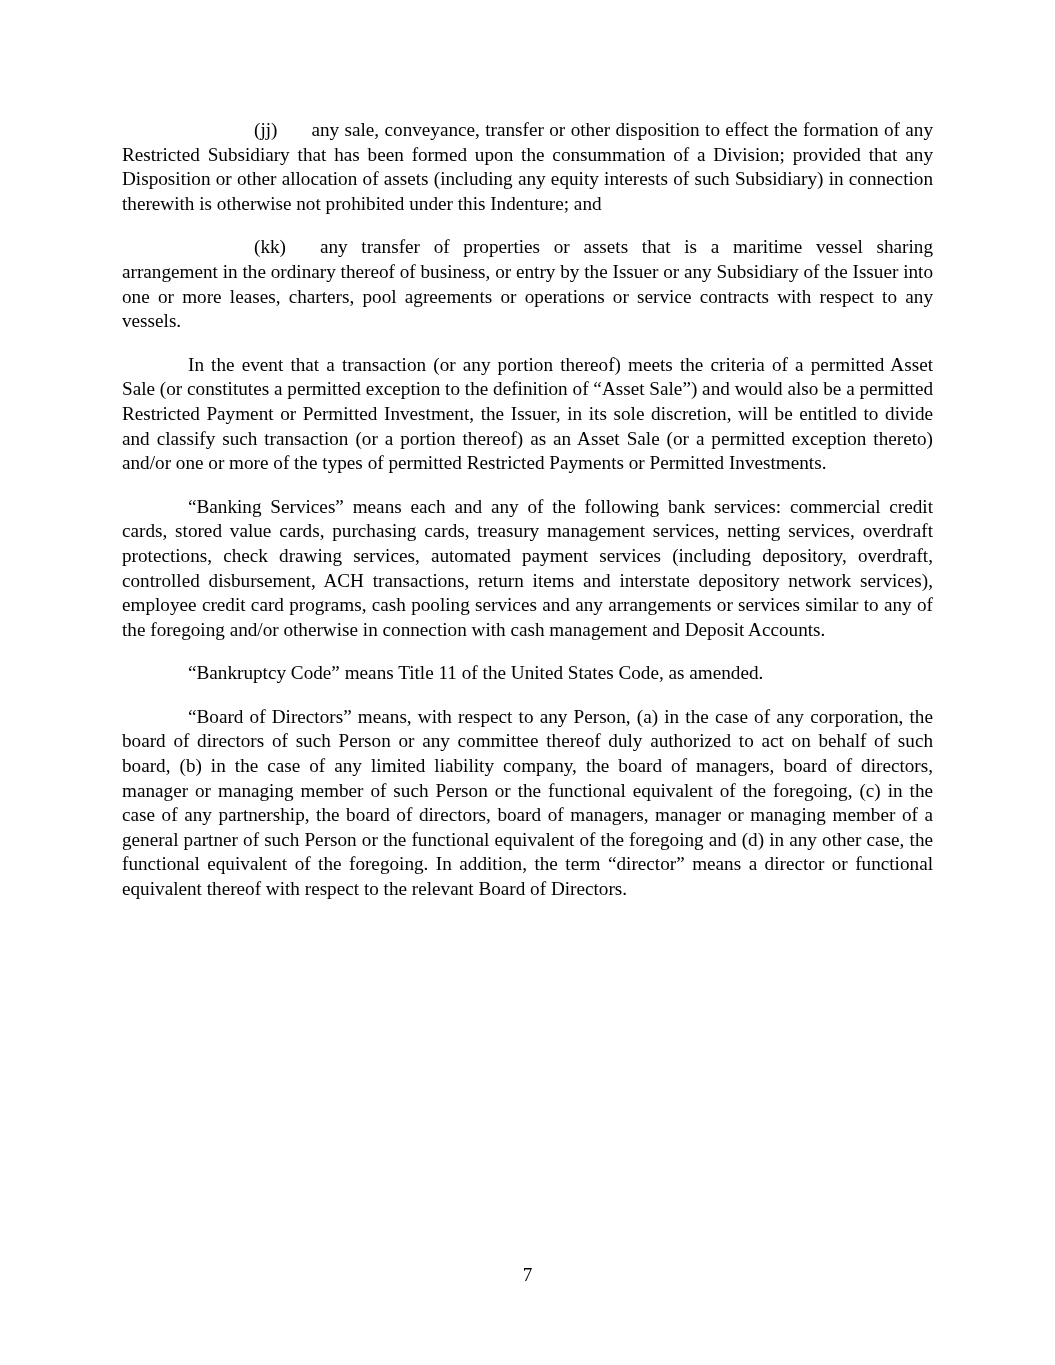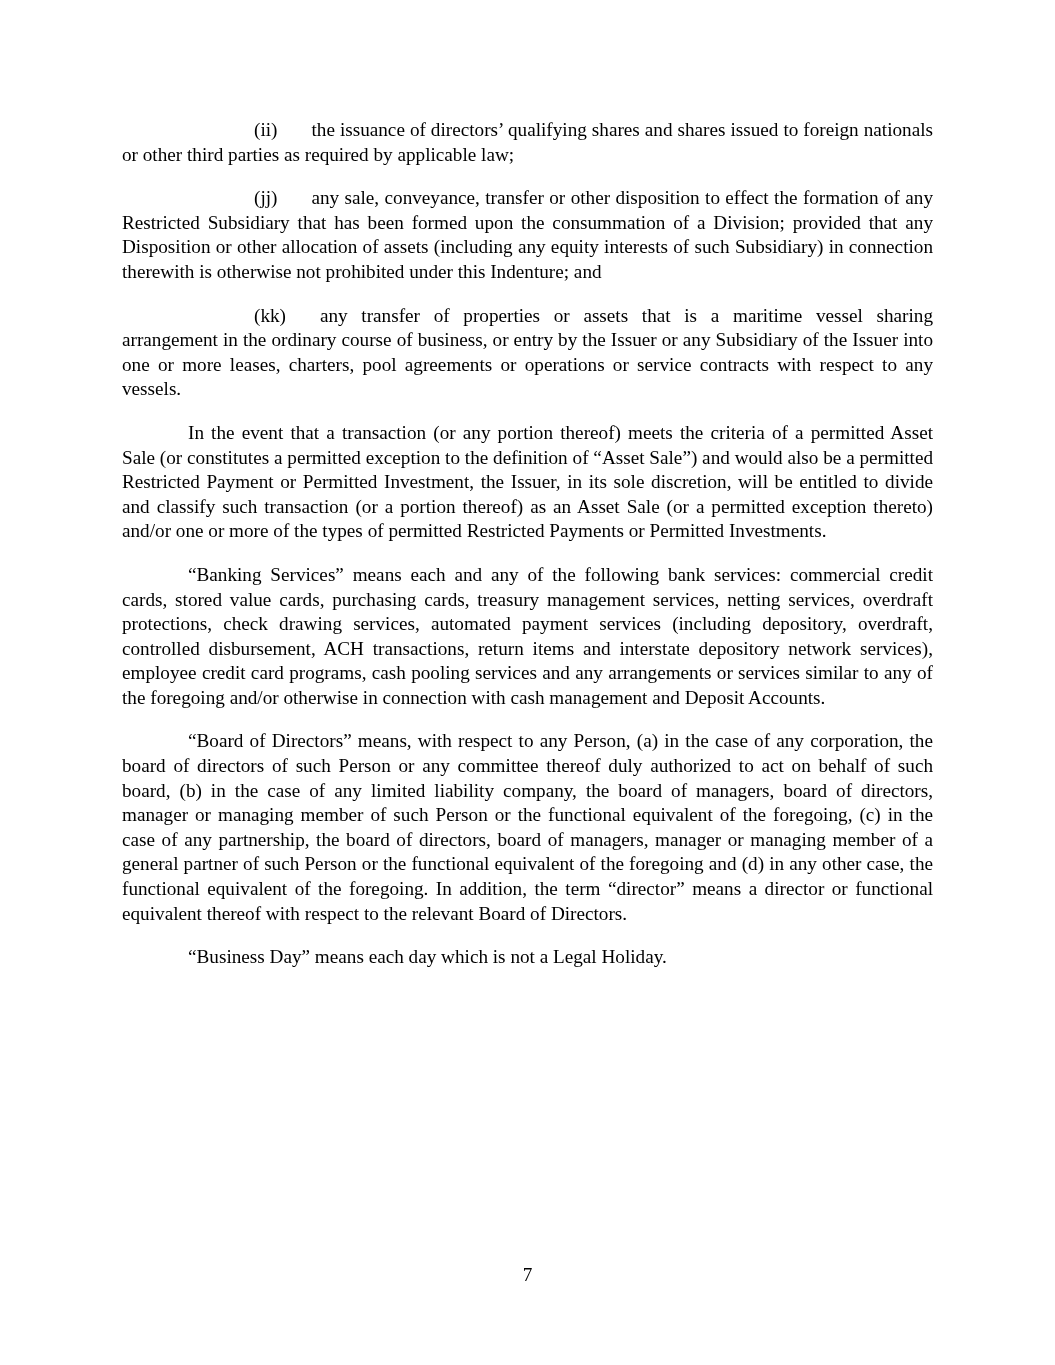--- a/index.html
+++ b/index.html
@@ -61,45 +61,42 @@
   }
   .last-para {
     margin-bottom: 0;
   }
 </style>
 </head>
 <body>
 
 <div class="page">
 
-  <p class="body-text clause">
-    <span class="lbl">(ii)</span><span class="lbl-gap"></span><span>the issuance of directors’ qualifying shares and shares issued to foreign nationals or other third parties as required by applicable law;</span>
-  </p>
 
   <p class="body-text clause">
     <span class="lbl">(jj)</span><span class="lbl-gap"></span><span>any sale, conveyance, transfer or other disposition to effect the formation of any Restricted Subsidiary that has been formed upon the consummation of a Division; </span><span class="u">provided</span><span> that any Disposition or other allocation of assets (including any equity interests of such Subsidiary) in connection therewith is otherwise not prohibited under this Indenture; and</span>
   </p>
 
   <p class="body-text clause">
-    <span class="lbl">(kk)</span><span class="lbl-gap"></span><span>any transfer of properties or assets that is a maritime vessel sharing arrangement in the ordinary course of business, or entry by the Issuer or any Subsidiary of the Issuer into one or more leases, charters, pool agreements or operations or service contracts with respect to any vessels.</span>
+    <span class="lbl">(kk)</span><span class="lbl-gap"></span><span>any transfer of properties or assets that is a maritime vessel sharing arrangement in the ordinary thereof of business, or entry by the Issuer or any Subsidiary of the Issuer into one or more leases, charters, pool agreements or operations or service contracts with respect to any vessels.</span>
   </p>
 
   <p class="body-text para">
     <span>In the event that a transaction (or any portion thereof) meets the criteria of a permitted Asset Sale (or constitutes a permitted exception to the definition of “</span><span class="u">Asset Sale</span><span>”) and would also be a permitted Restricted Payment or Permitted Investment, the Issuer, in its sole discretion, will be entitled to divide and classify such transaction (or a portion thereof) as an Asset Sale (or a permitted exception thereto) and/or one or more of the types of permitted Restricted Payments or Permitted Investments.</span>
   </p>
 
   <p class="body-text para">
     <span>“</span><span class="u">Banking Services</span><span>” means each and any of the following bank services: commercial credit cards, stored value cards, purchasing cards, treasury management services, netting services, overdraft protections, check drawing services, automated payment services (including depository, overdraft, controlled disbursement, ACH transactions, return items and interstate depository network services), employee credit card programs, cash pooling services and any arrangements or services similar to any of the foregoing and/or otherwise in connection with cash management and Deposit Accounts.</span>
   </p>
 
+  <p class="body-text para">
+    <span>“</span><span class="u">Bankruptcy Code</span><span>” means Title 11 of the United States Code, as amended.</span>
+  </p>
 
 
   <p class="body-text para">
     <span>“</span><span class="u">Board of Directors</span><span>” means, with respect to any Person, (a) in the case of any corporation, the board of directors of such Person or any committee thereof duly authorized to act on behalf of such board, (b) in the case of any limited liability company, the board of managers, board of directors, manager or managing member of such Person or the functional equivalent of the foregoing, (c) in the case of any partnership, the board of directors, board of managers, manager or managing member of a general partner of such Person or the functional equivalent of the foregoing and (d) in any other case, the functional equivalent of the foregoing. In addition, the term “</span><span class="u">director</span><span>” means a director or functional equivalent thereof with respect to the relevant Board of Directors.</span>
   </p>
 
-  <p class="body-text para last-para">
-    <span>“</span><span class="u">Business Day</span><span>” means each day which is not a Legal Holiday.</span>
-  </p>
 
   <div class="footer">7</div>
 
 </div>
 
 </body></html>

